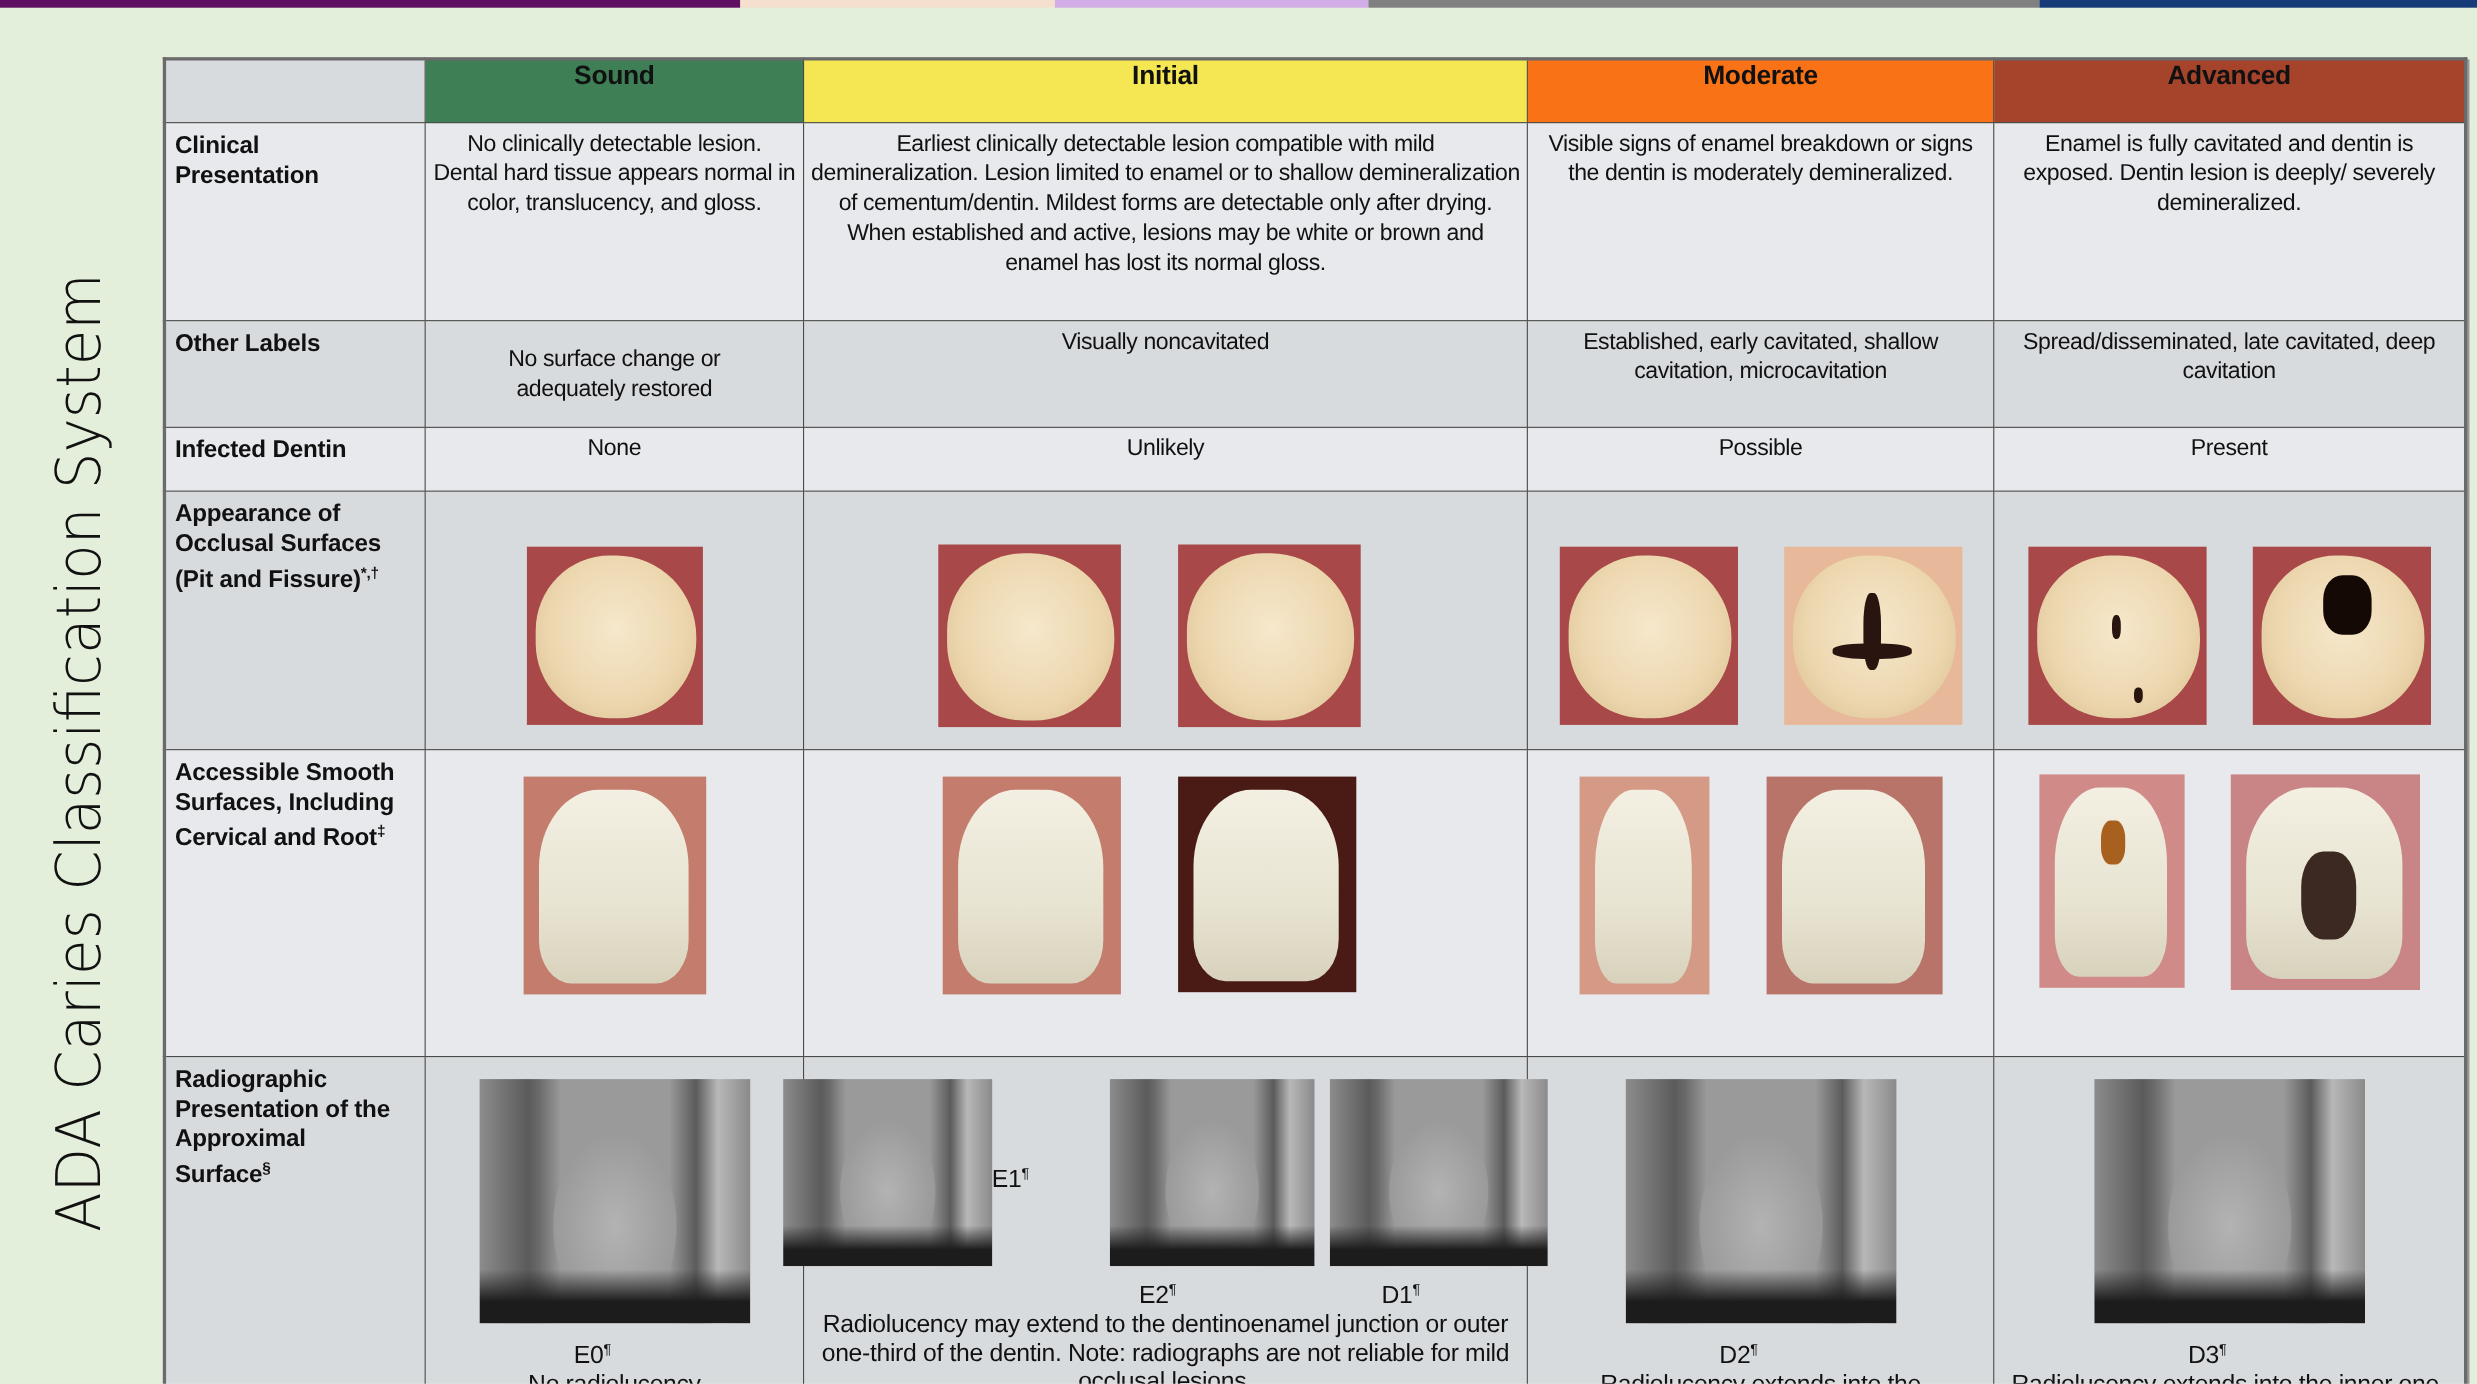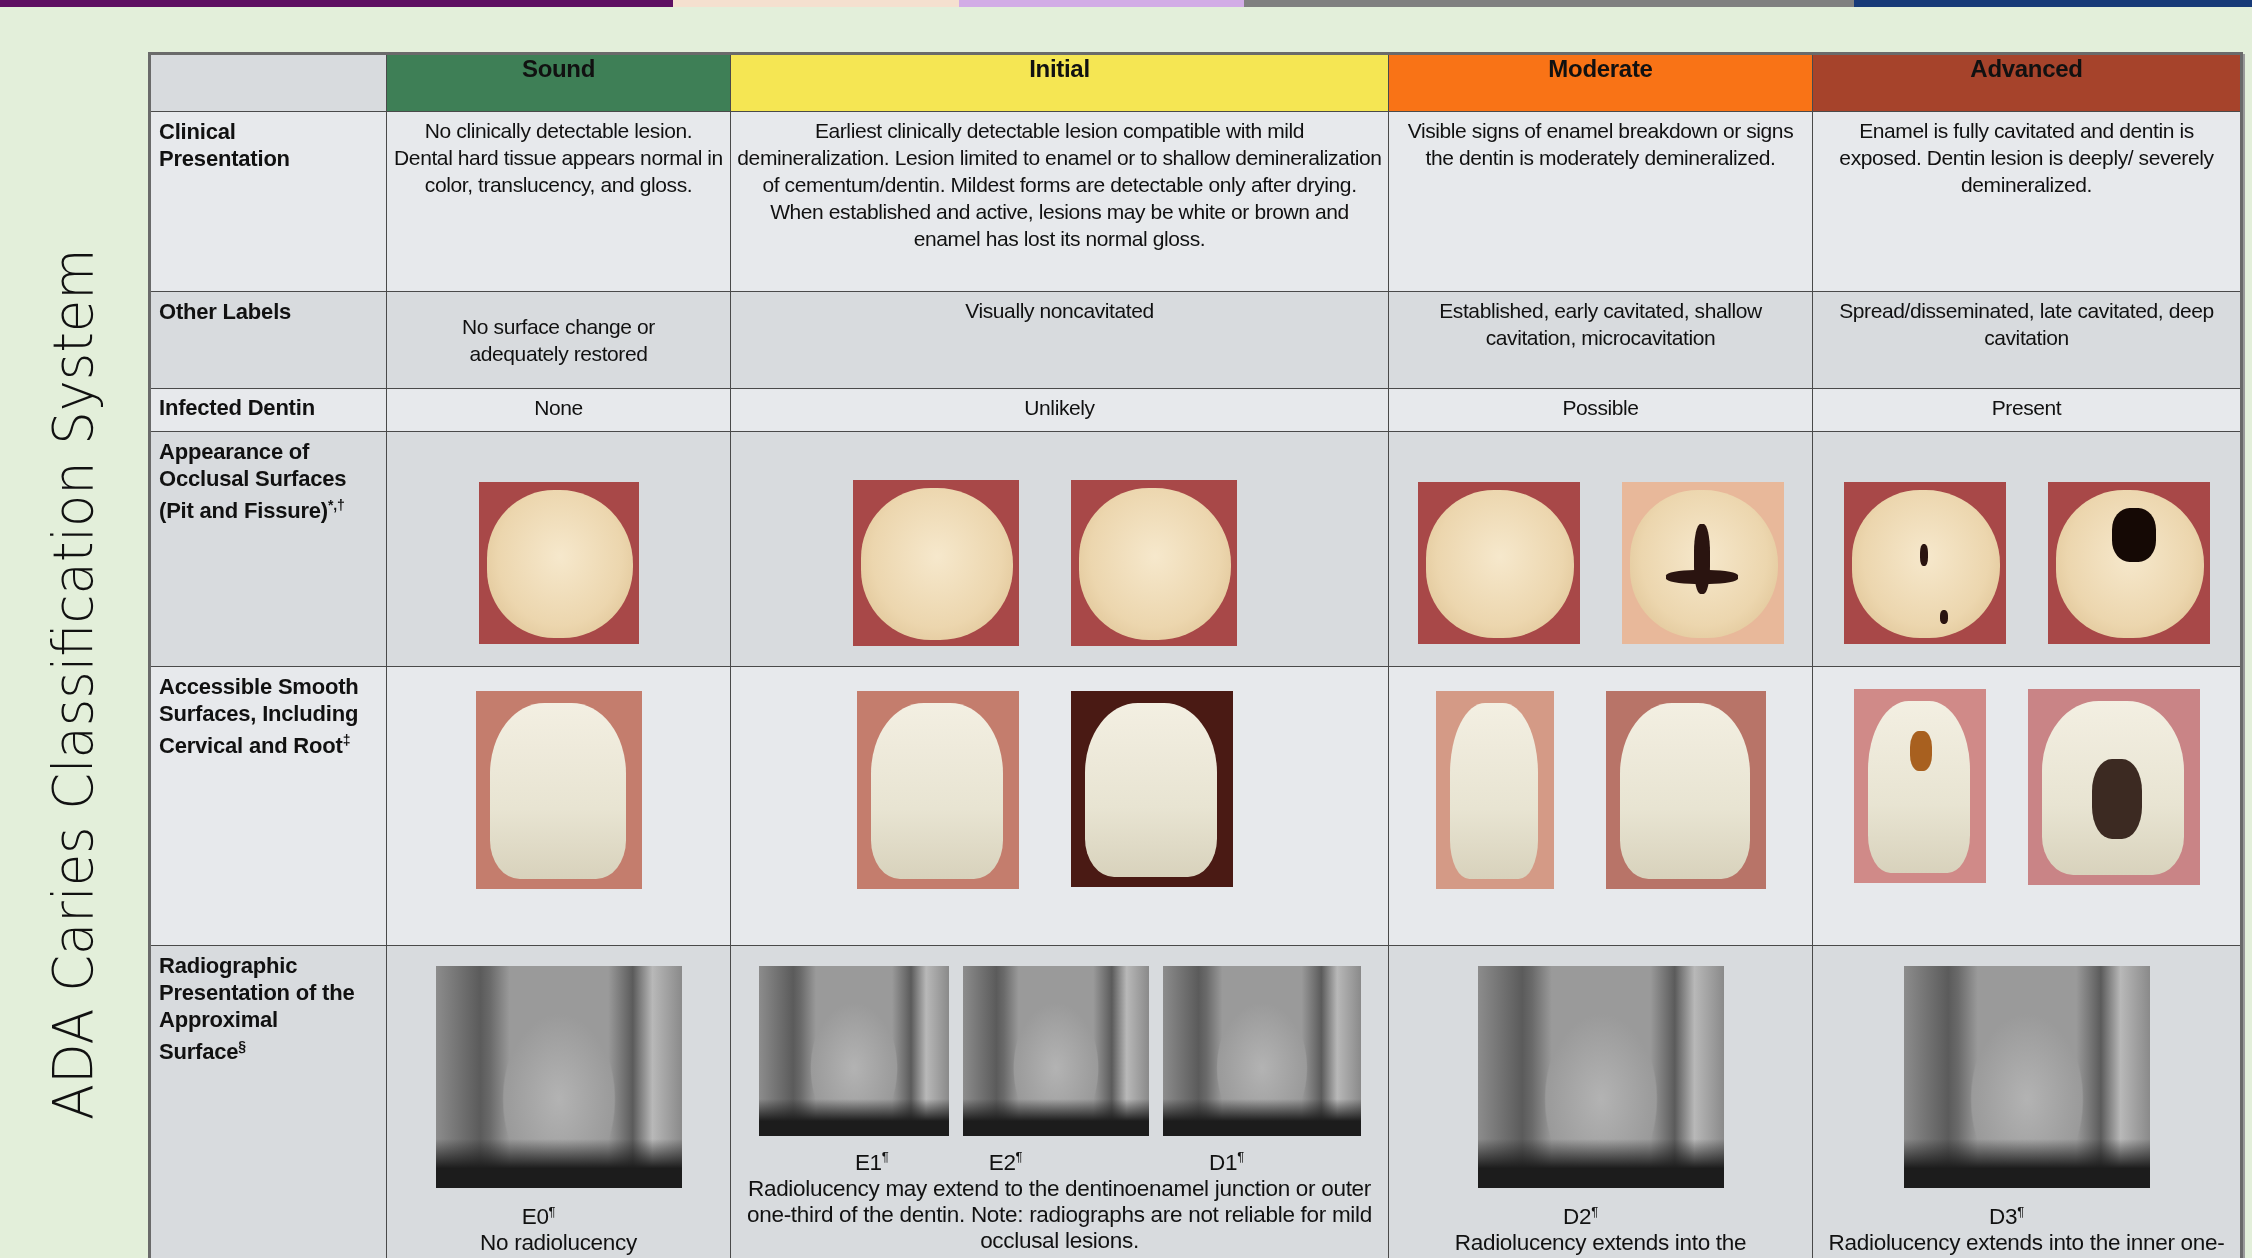--- a/index.html
+++ b/index.html
@@ -132,21 +132,21 @@
   </tr>
 
   <tr class="dark" style="height:66px">
     <td class="lbl">Other Labels</td>
     <td class="txt" style="padding:21px 40px">No surface change or adequately restored</td>
     <td class="txt">Visually noncavitated</td>
     <td class="txt">Established, early cavitated, shallow cavitation, microcavitation</td>
     <td class="txt">Spread/disseminated, late cavitated, deep cavitation</td>
   </tr>
 
-  <tr class="light" style="height:43px">
+  <tr class="light" style="height:58px">
     <td class="lbl" style="padding-top:5px">Infected Dentin</td>
     <td class="txt">None</td>
     <td class="txt">Unlikely</td>
     <td class="txt">Possible</td>
     <td class="txt">Present</td>
   </tr>
 
   <tr class="dark" style="height:235px">
     <td class="lbl" style="padding-right:20px">
       <span>Appearance of Occlusal Surfaces (Pit and Fissure)</span><sup style="font-size:14px">*,†</sup>
@@ -225,21 +225,21 @@
       <div class="imgs">
             <div class="photo xray" style="width:246px;height:222px"></div>
           </div>
       <div class="cap" style="margin-top:10px;margin-right:40px">
         <span class="code"><span>E0</span><sup>¶</sup></span>
       </div>
       <div class="cap">No radiolucency</div>
     </td>
     <td style="padding-top:20px">
       <div class="imgs" style="gap:14px">
-        <div style="display:flex;flex-direction:column;align-items:flex-end">
+        <div style="display:flex;align-items:center">
           <div class="photo xray" style="width:190px;height:170px"></div>
           <div class="cap code" style="margin-top:8px;margin-right:60px"><span>E1</span><sup>¶</sup></div>
         </div>
         <div style="display:flex;flex-direction:column;align-items:center">
           <div class="photo xray" style="width:186px;height:170px"></div>
           <div class="cap code" style="margin-top:8px;margin-right:100px"><span>E2</span><sup>¶</sup></div>
         </div>
         <div style="display:flex;flex-direction:column;align-items:center">
           <div class="photo xray" style="width:198px;height:170px"></div>
           <div class="cap code" style="margin-top:8px;margin-right:70px"><span>D1</span><sup>¶</sup></div>

